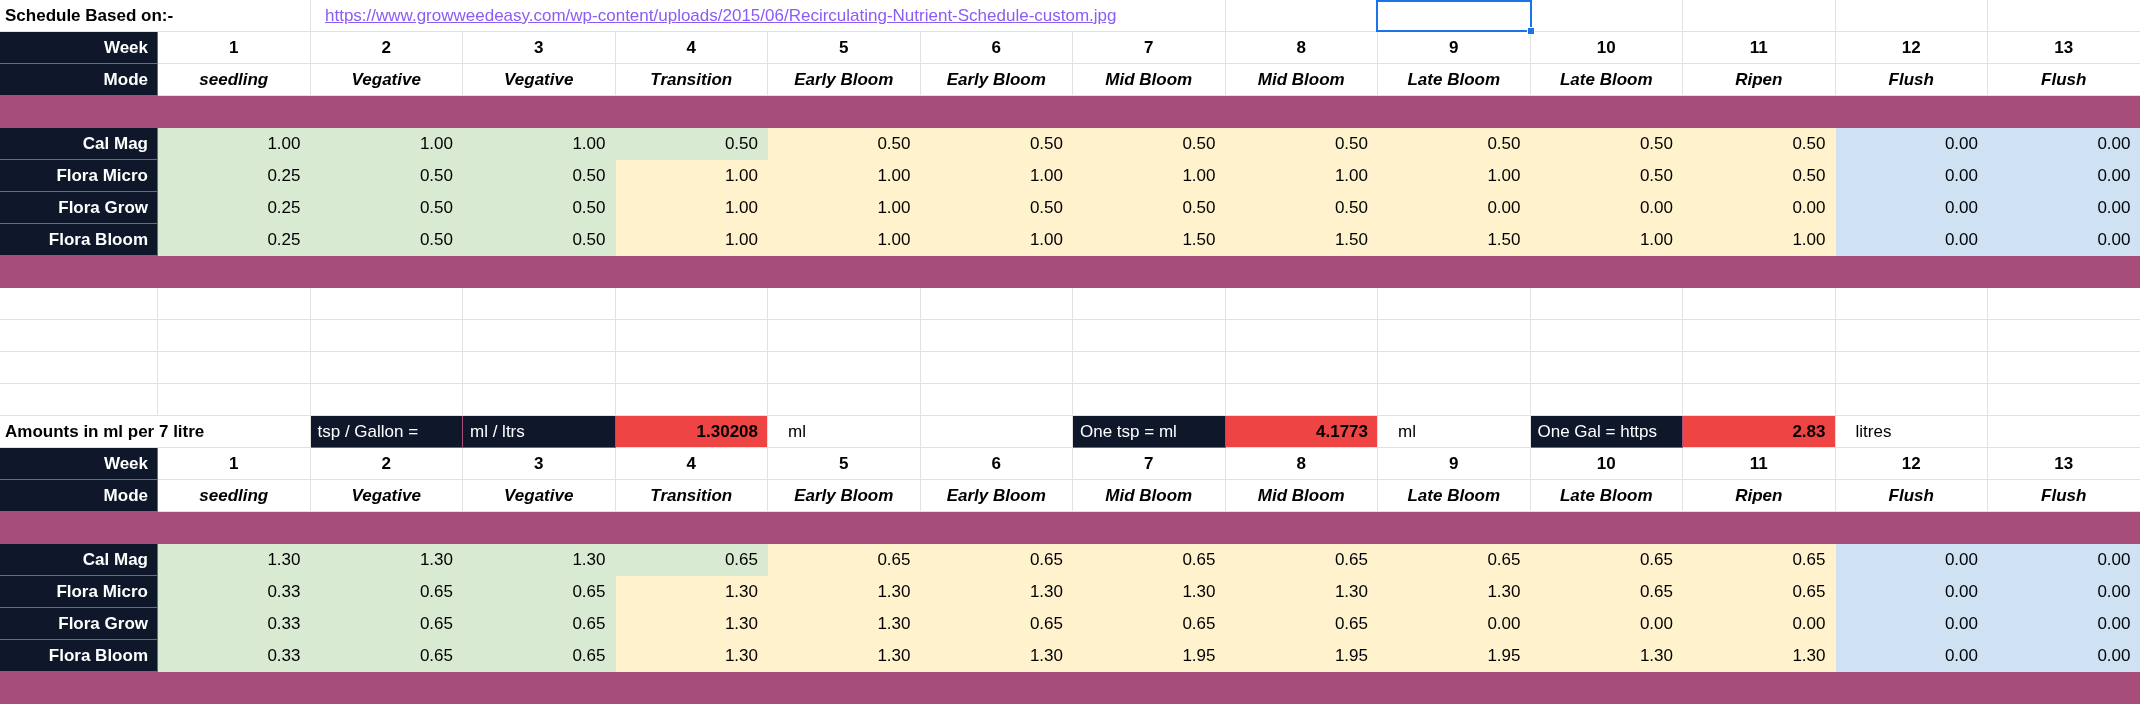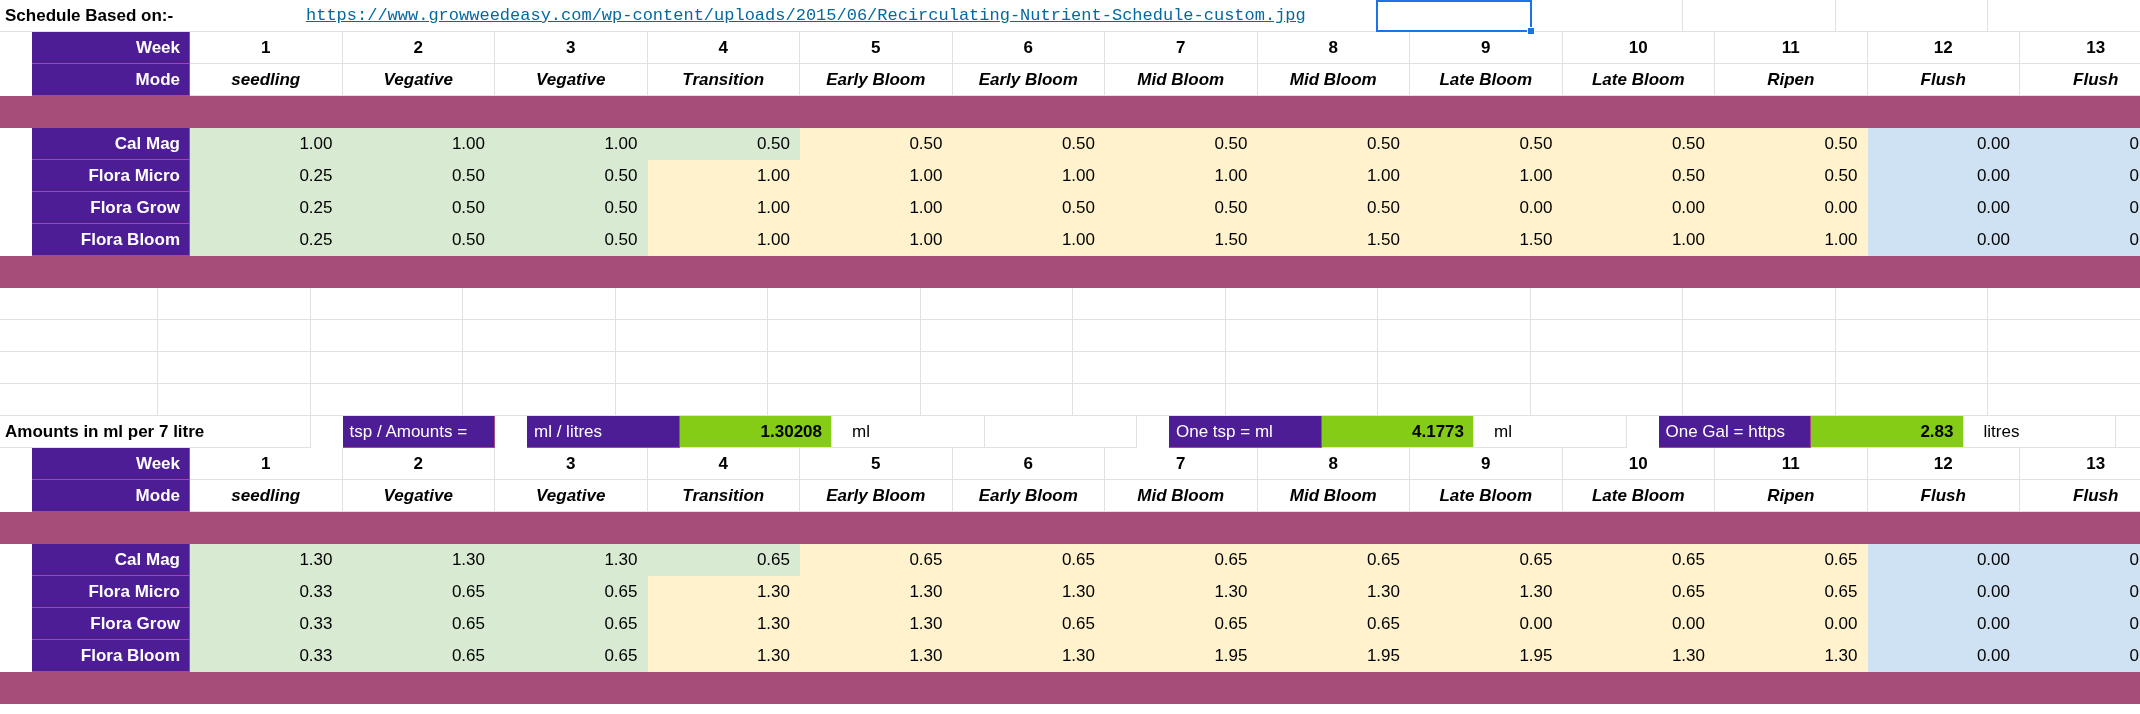--- a/index.html
+++ b/index.html
@@ -11,39 +11,39 @@
   }
   .row { display:flex; height:32px; position:relative; flex:none; }
   .c {
     flex:none; height:32px; display:flex; align-items:center; background:#fff;
     border-right:1px solid #e1e1e1; border-bottom:1px solid #e1e1e1;
     white-space:nowrap; overflow:visible;
   }
   .a-col { width:158px; }
   .w-col { width:152.5px; }
   .cells { display:flex; flex:none; height:32px; }
-  .maroon { background:#4c1d95; border-right-color:#a64d79; border-bottom-color:#a64d79;margin-left:32px; }
+  .maroon { background:#0f172a; border-right-color:#a64d79; border-bottom-color:#a64d79; }
   .maroon-row { background:#a64d79; height:32px; }
   .label { color:#fff; font-weight:700; justify-content:flex-end; padding-right:9px; }
   .week { font-weight:700; justify-content:center; }
   .mode { font-weight:700; font-style:italic; justify-content:center; }
   .num { justify-content:flex-end; padding-right:9px; }
   .bg-green { background:#d9ead3; border-right-color:#d9ead3; border-bottom-color:#d9ead3; }
   .bg-cream { background:#fff2cc; border-right-color:#fff2cc; border-bottom-color:#fff2cc; }
   .bg-blue  { background:#cfe2f3; border-right-color:#cfe2f3; border-bottom-color:#cfe2f3; }
-  .yellow { background:#84cc16; border-right-color:#ffff00; font-weight:700;
+  .yellow { background:#ef4444; border-right-color:#ffff00; font-weight:700;
             justify-content:flex-end; padding-right:9px; }
   .conv-label { color:#fff; padding-left:7px; font-weight:400; }
   .unit { padding-left:20px; }
   .overlay {
     position:absolute; top:0; height:31px; display:flex; align-items:center;
     background:#fff; white-space:nowrap; z-index:2;
   }
   .t-bold { left:0; font-weight:700; padding:0 12px 0 5px; }
-  .url-overlay { left:306px; color:#0369a1; text-decoration:underline; padding-right:14px; cursor:pointer;font-family:Liberation Mono, monospace; }
+  .url-overlay { left:325px; color:#8b5cf6; text-decoration:underline; padding-right:14px; cursor:pointer; }
   .selection {
     position:absolute; left:1376px; top:0; width:156px; height:32px;
     border:2px solid #1a73e8; z-index:3;
   }
   .fill-handle {
     position:absolute; right:-5px; bottom:-5px; width:8px; height:8px;
     background:#1a73e8; border:1.5px solid #fff;
   }
 </style>
 </head>
@@ -250,22 +250,22 @@
       <div class="c w-col"></div>
       <div class="c w-col"></div>
       <div class="c w-col"></div>
       <div class="c w-col"></div>
       <div class="c w-col"></div>
     </div>
 
   <div class="row">
     <div class="c a-col"></div>
     <div class="c w-col"></div>
-    <div class="c w-col maroon conv-label">tsp / Amounts =</div>
-    <div class="c w-col maroon conv-label">ml / litres</div>
+    <div class="c w-col maroon conv-label">tsp / Gallon =</div>
+    <div class="c w-col maroon conv-label">ml / ltrs</div>
     <div class="c w-col yellow">1.30208</div>
     <div class="c w-col unit">ml</div>
     <div class="c w-col"></div>
     <div class="c w-col maroon conv-label">One tsp = ml</div>
     <div class="c w-col yellow">4.1773</div>
     <div class="c w-col unit">ml</div>
     <div class="c w-col maroon conv-label">One Gal = https</div>
     <div class="c w-col yellow">2.83</div>
     <div class="c w-col unit">litres</div>
     <div class="c w-col"></div>

